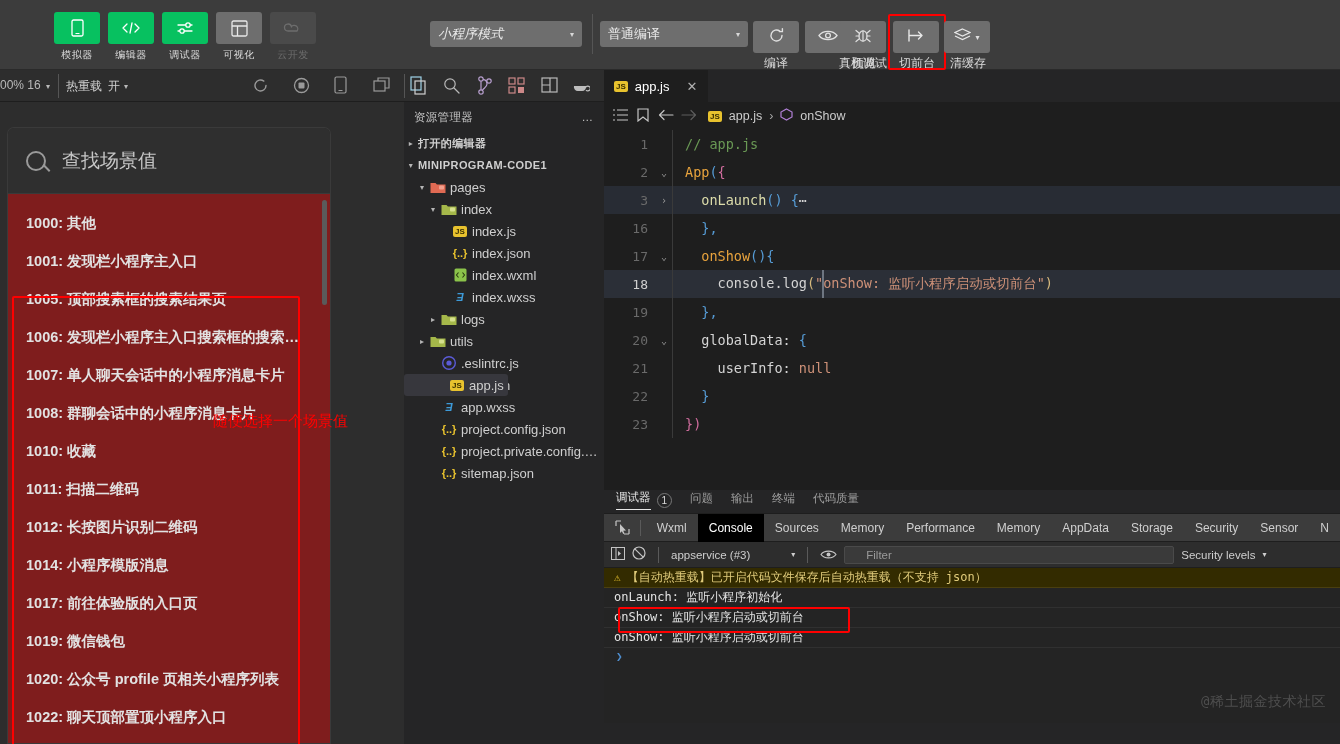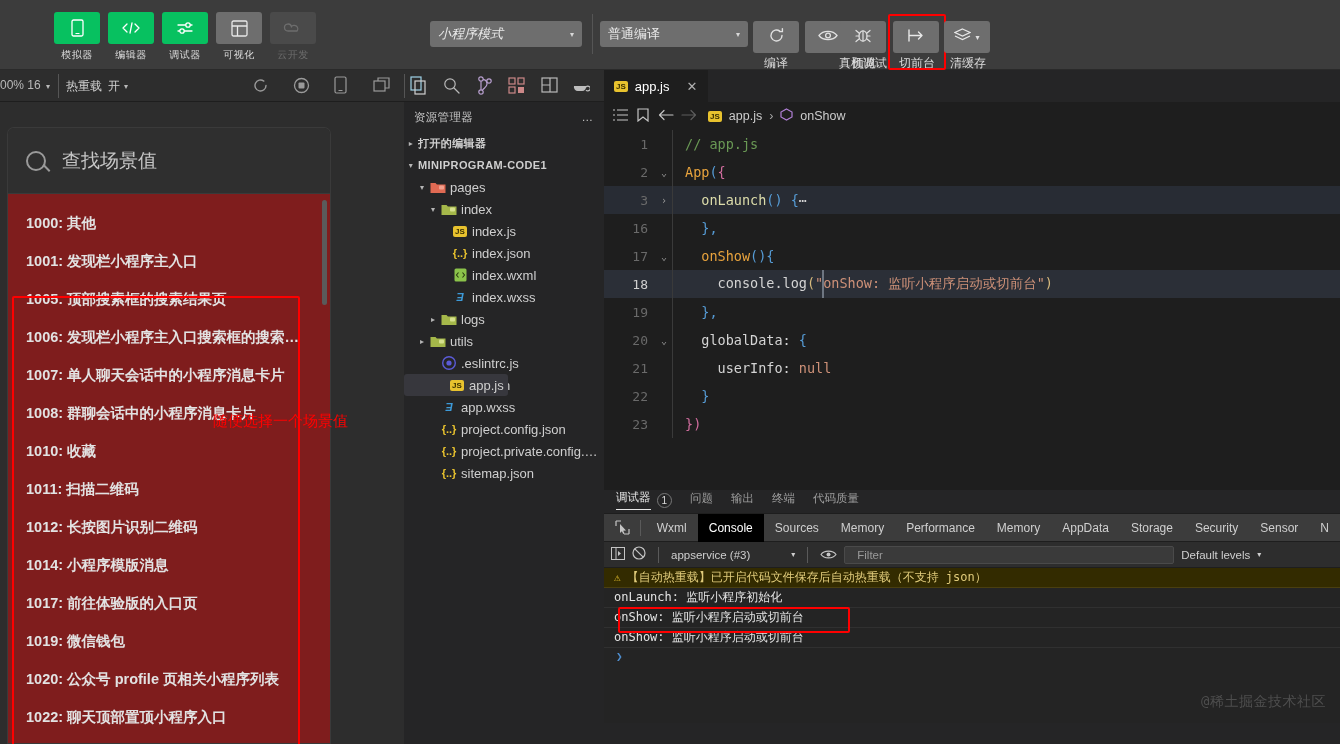--- a/index.html
+++ b/index.html
@@ -213,21 +213,21 @@
   .vsep { width: 1px; height: 16px; background: #5a5a5a; margin: 0 5px; }
 
   .con-toolbar {
     height: 26px; display: flex; align-items: center; gap: 7px;
     padding: 0 7px; background: #2d2d2d; border-bottom: 1px solid #1e1e1e;
   }
   .con-toolbar .ctxt { font-size: 11.5px; color: #cfcfcf; }
   .filterbox {
     flex: 1; height: 18px; background: #3a3a3a; border: 1px solid #4a4a4a;
     border-radius: 2px; font-size: 11.5px; color: #9a9a9a;
-    display: flex; align-items: center; padding: 0 12px; max-width: 330px;
+    display: flex; align-items: center; padding: 0 21px; max-width: 330px;
   }
 
   .con-body { position: relative; background: #242424; height: 155px; font-family: "DejaVu Sans Mono", monospace;}
   .con-line {
     height: 20px; display: flex; align-items: center; font-size: 12px;
     padding-left: 10px; border-bottom: 1px solid #303030; color: #e3e3e3;
   }
   .con-line.warn { background: #332b00; color: #e0cb7a; border-bottom: 1px solid #4a3f10; }
   .con-warnico { color: #e8c22e; margin-right: 6px; font-size: 11px; }
 
@@ -785,21 +785,21 @@
       <span class="ctxt">appservice (#3)</span>
       <span class="ctxt" style="font-size:8px;margin-left:34px;">▾</span>
       <span class="vsep"></span>
       <span>
         <svg width="17" height="11" viewBox="0 0 17 11">
             <path d="M1 5.5 C4 1 13 1 16 5.5 C13 10 4 10 1 5.5Z" fill="none" stroke="#c5c5c5" stroke-width="1.1"></path>
             <circle cx="8.5" cy="5.5" r="2" fill="#c5c5c5"></circle>
           </svg>
       </span>
       <span class="filterbox">Filter</span>
-      <span class="ctxt">Default levels</span>
+      <span class="ctxt">Security levels</span>
       <span class="ctxt" style="font-size:8px;">▾</span>
     </div>
     <div class="con-body" id="console-body">
         <div class="con-line warn">
           <span class="con-warnico">⚠</span>
           <span>【自动热重载】已开启代码文件保存后自动热重载（不支持 json）</span>
         </div>
         <div class="con-line">
           <span>onLaunch: 监听小程序初始化</span>
         </div>

